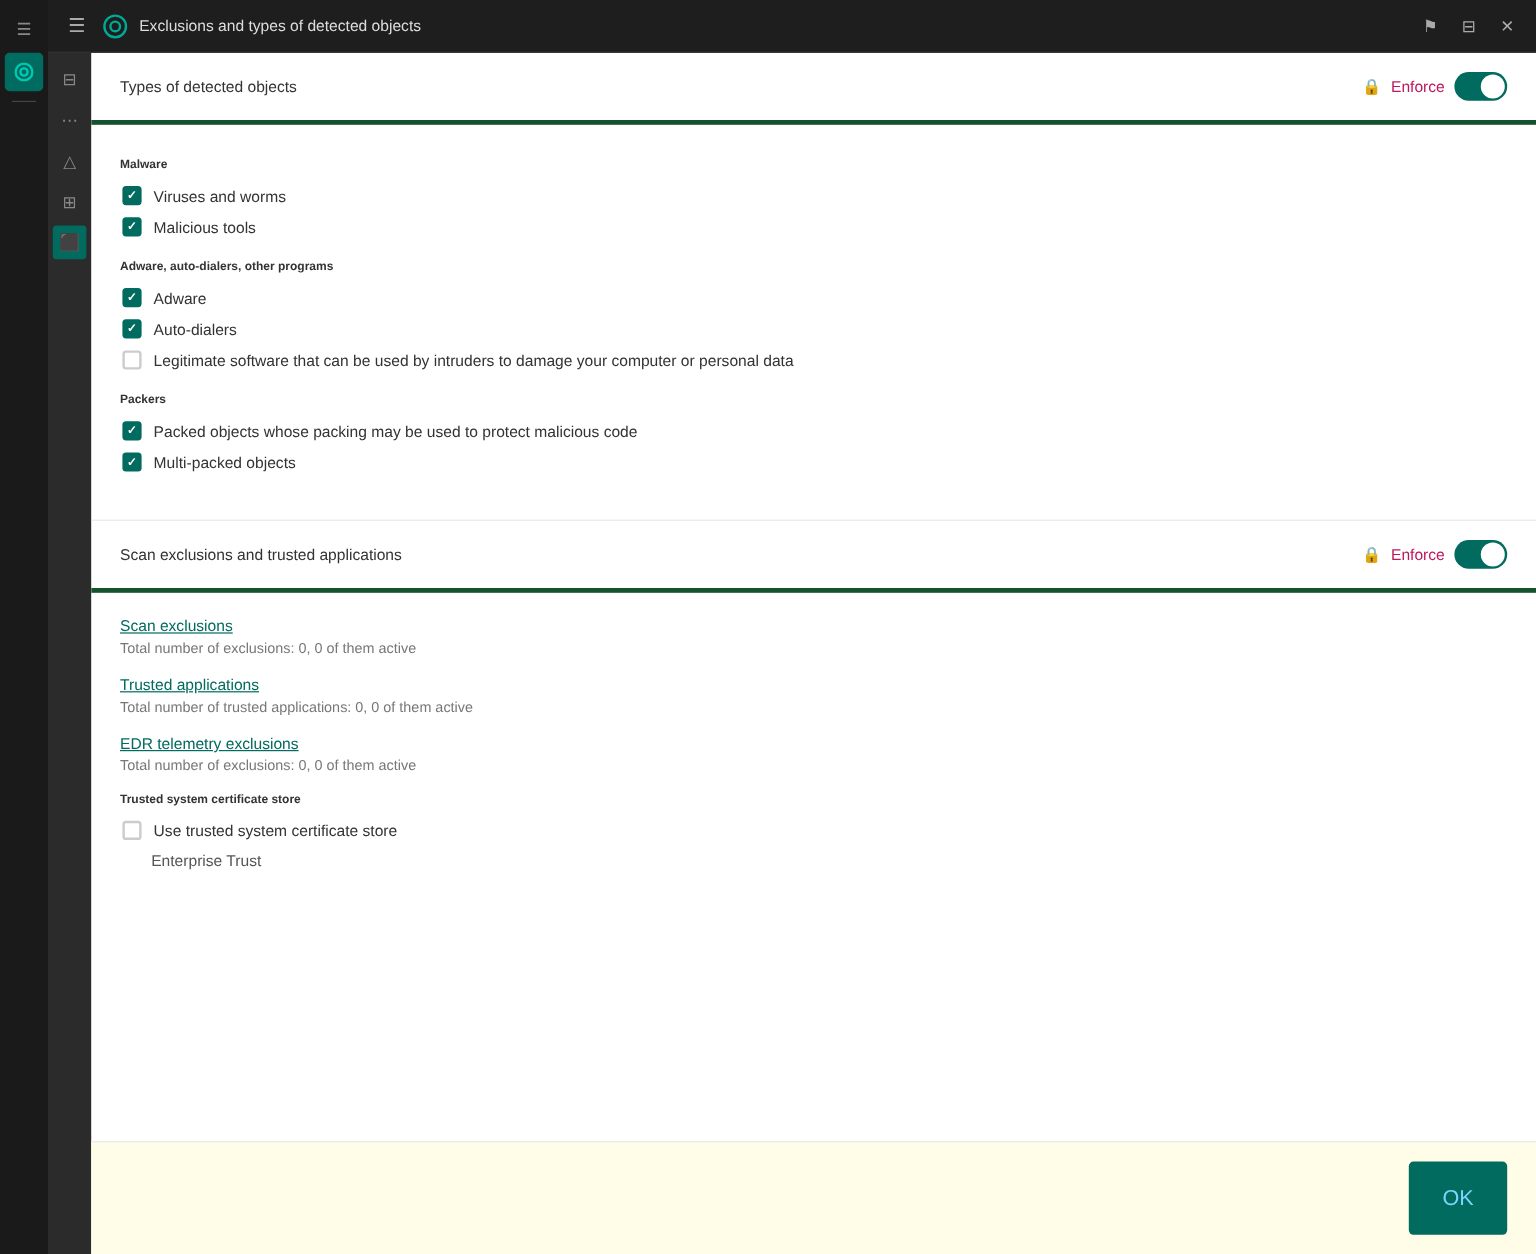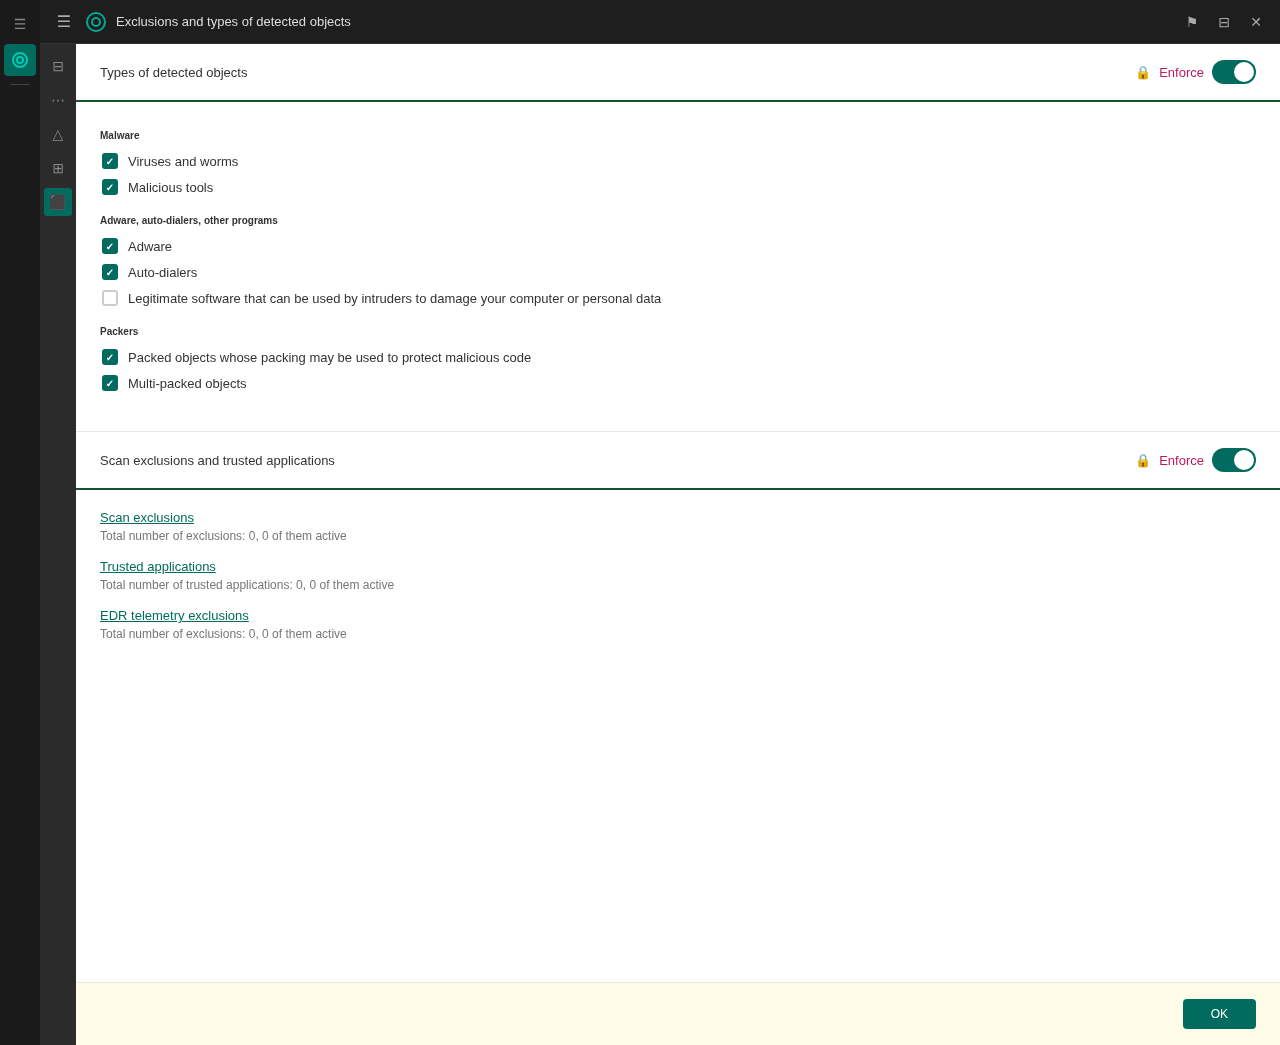--- a/index.html
+++ b/index.html
@@ -142,21 +142,21 @@
       overflow-y: auto;
       padding: 0;
     }
 
     
     .section-header {
       display: flex;
       align-items: center;
       justify-content: space-between;
       padding: 16px 24px;
-      border-bottom: 2px solid #14532d;
+      border-bottom: 4px solid #14532d;
     }
     .section-title {
       font-size: 13px;
       color: #333;
       font-weight: 400;
     }
     .enforce-container {
       display: flex;
       align-items: center;
       gap: 8px;
@@ -249,25 +249,25 @@
     .bottom-bar {
       background: #fffde7;
       padding: 16px 24px;
       display: flex;
       justify-content: flex-end;
       border-top: 1px solid #e8e8e8;
       flex-shrink: 0;
     }
     .ok-button {
       background: #006b5e;
-      color: #ffffff;
+      color: #7dd3fc;
       border: none;
-      padding: 8px 28px;
+      padding: 20px 28px;
       border-radius: 4px;
-      font-size: 12px;
+      font-size: 18px;
       cursor: pointer;
       font-weight: 500;
     }
 
     
     .link-item {
       color: #006b5e;
       text-decoration: underline;
       cursor: pointer;
       font-size: 13px;
@@ -412,20 +412,28 @@
         <div class="content-body">
           <a class="link-item">Scan exclusions</a>
           <div class="link-sub">Total number of exclusions: 0, 0 of them active</div>
 
           <a class="link-item">Trusted applications</a>
           <div class="link-sub">Total number of trusted applications: 0, 0 of them active</div>
 
           <a class="link-item">EDR telemetry exclusions</a>
           <div class="link-sub">Total number of exclusions: 0, 0 of them active</div>
 
+          <div class="group-block" style="margin-top: 12px;">
+            <div class="group-title">Trusted system certificate store</div>
+            <div class="checkbox-row">
+              <div class="checkbox-item"></div>
+              <span class="checkbox-label">Use trusted system certificate store</span>
+            </div>
+            <div style="padding-left: 26px; font-size: 13px; color: #555; margin-top: 4px;">Enterprise Trust</div>
+          </div>
         </div>
 
       </div>
 
       <div class="bottom-bar">
         <button class="ok-button">OK</button>
       </div>
     </div>
   </div>
 </div>

